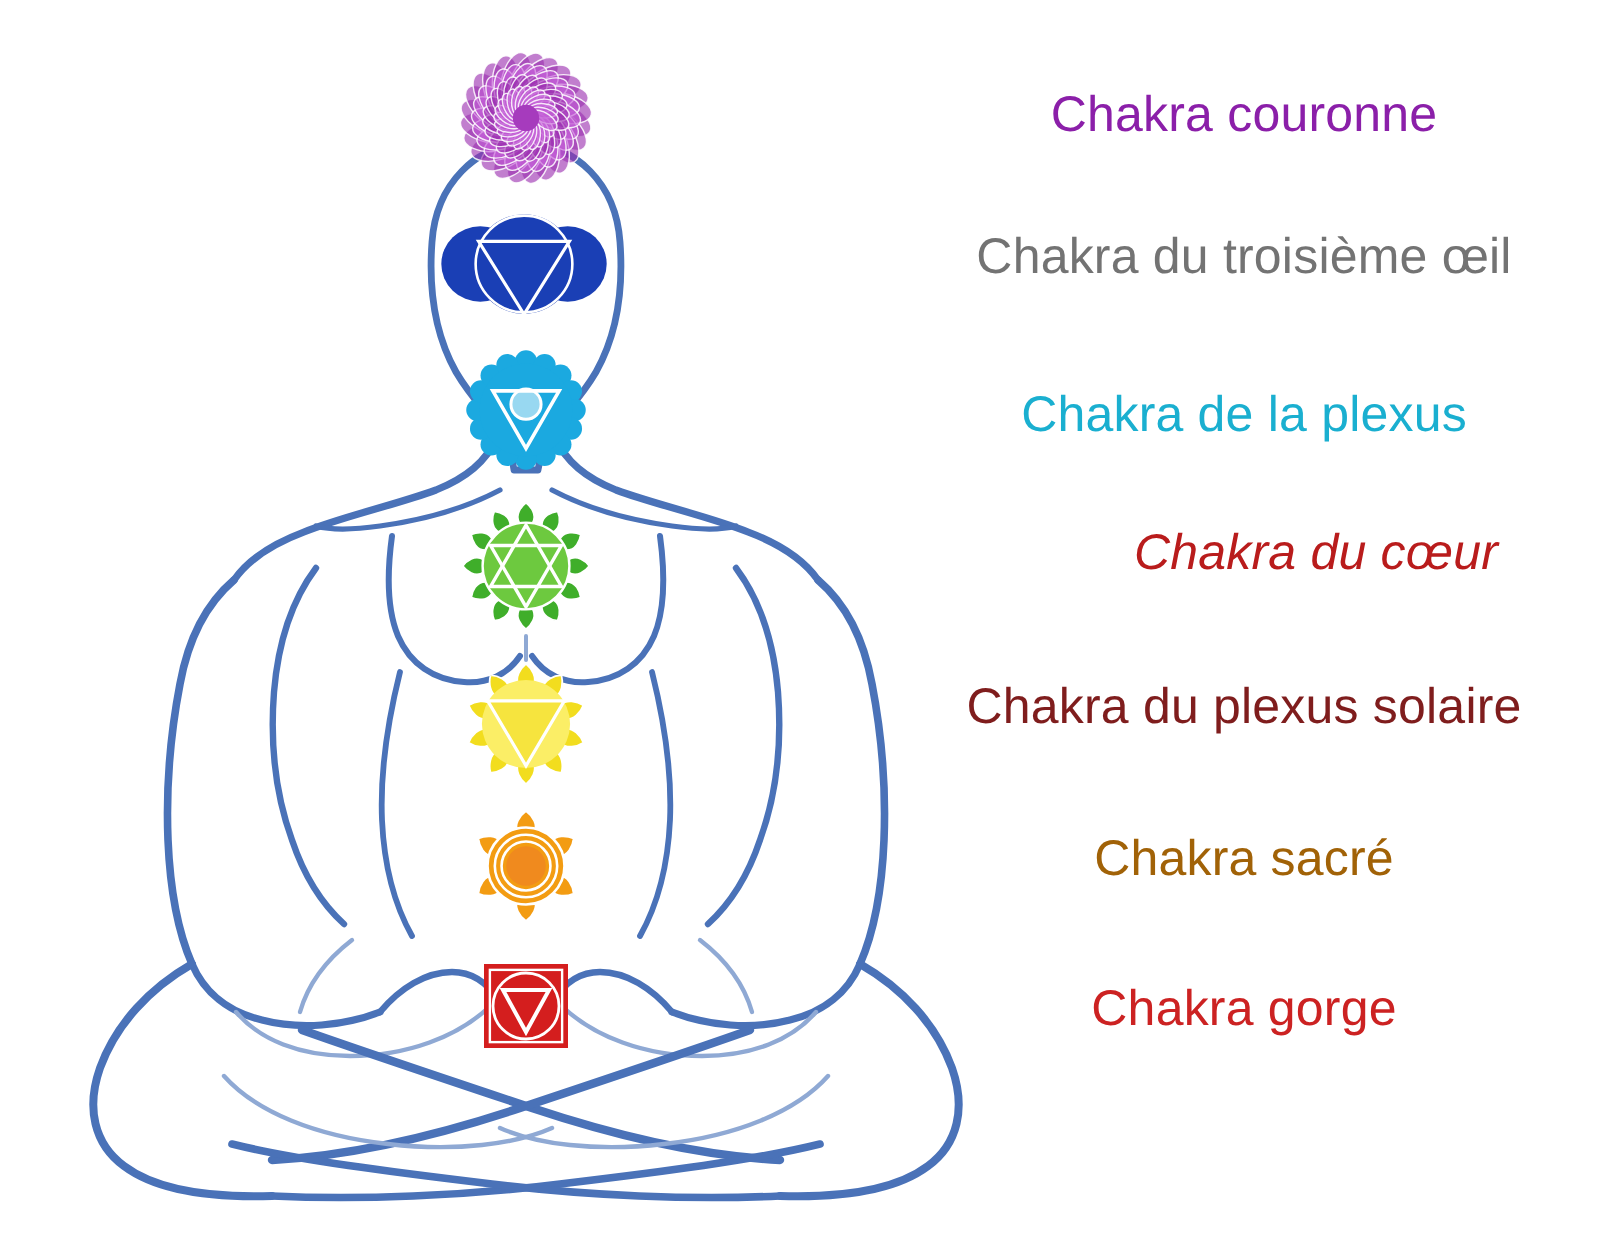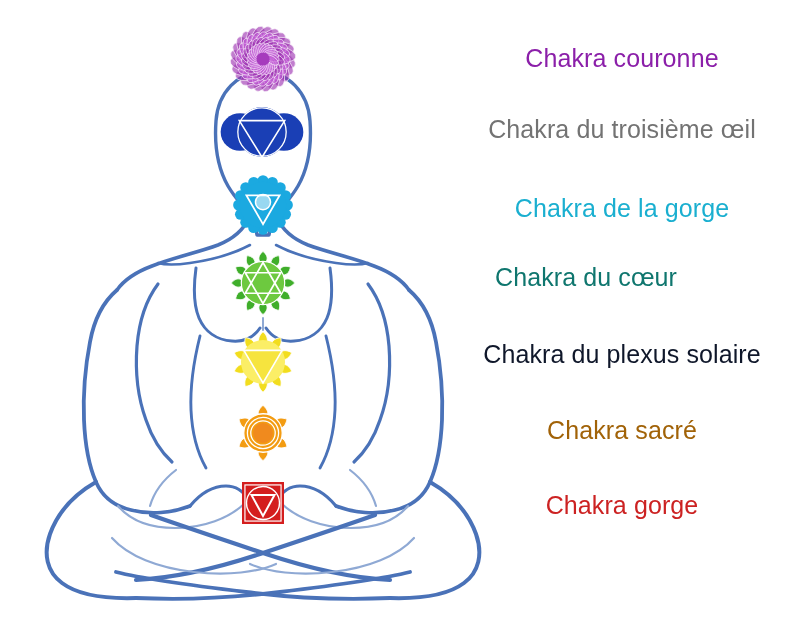--- a/index.html
+++ b/index.html
@@ -415,20 +415,20 @@
           <rect x="244.94" y="484.94" width="36.12" height="36.12" fill="none" stroke="#ffffff" stroke-width="1.2"></rect>
           <circle cx="263" cy="503" r="16.50" fill="none" stroke="#ffffff" stroke-width="1.4"></circle>
           <polygon points="251.50,495.00 274.50,495.00 263,516.00" fill="none" stroke="#ffffff" stroke-width="2"></polygon>
         </g>
       </g>
   </svg>
 
   <div id="label-layer">
       <div class="label" style="left: 622px; top: 58px; color: rgb(139, 31, 169);">Chakra couronne</div>
       <div class="label" style="left: 622px; top: 129px; color: #737373;">Chakra du troisième œil</div>
-      <div class="label" style="left: 622px; top: 208px; color: rgb(26, 175, 208);">Chakra de la gorge</div>
-      <div class="label" style="left: 586px; top: 277px; color: #0f766e;">Chakra du cœur</div>
-      <div class="label" style="left: 622px; top: 354px; color: #0f172a;">Chakra du plexus solaire</div>
+      <div class="label" style="left: 622px; top: 208px; color: rgb(26, 175, 208);">Chakra de la plexus</div>
+      <div class="label" style="left: 658px; top: 277px; color: #b91c1c; font-style: italic;">Chakra du cœur</div>
+      <div class="label" style="left: 622px; top: 354px; color: #7f1d1d;">Chakra du plexus solaire</div>
       <div class="label" style="left: 622px; top: 430px; color: #a16207;">Chakra sacré</div>
       <div class="label" style="left: 622px; top: 505px; color: rgb(204, 34, 34);">Chakra gorge</div>
     </div>
 
 </div>
 
 </body></html>

